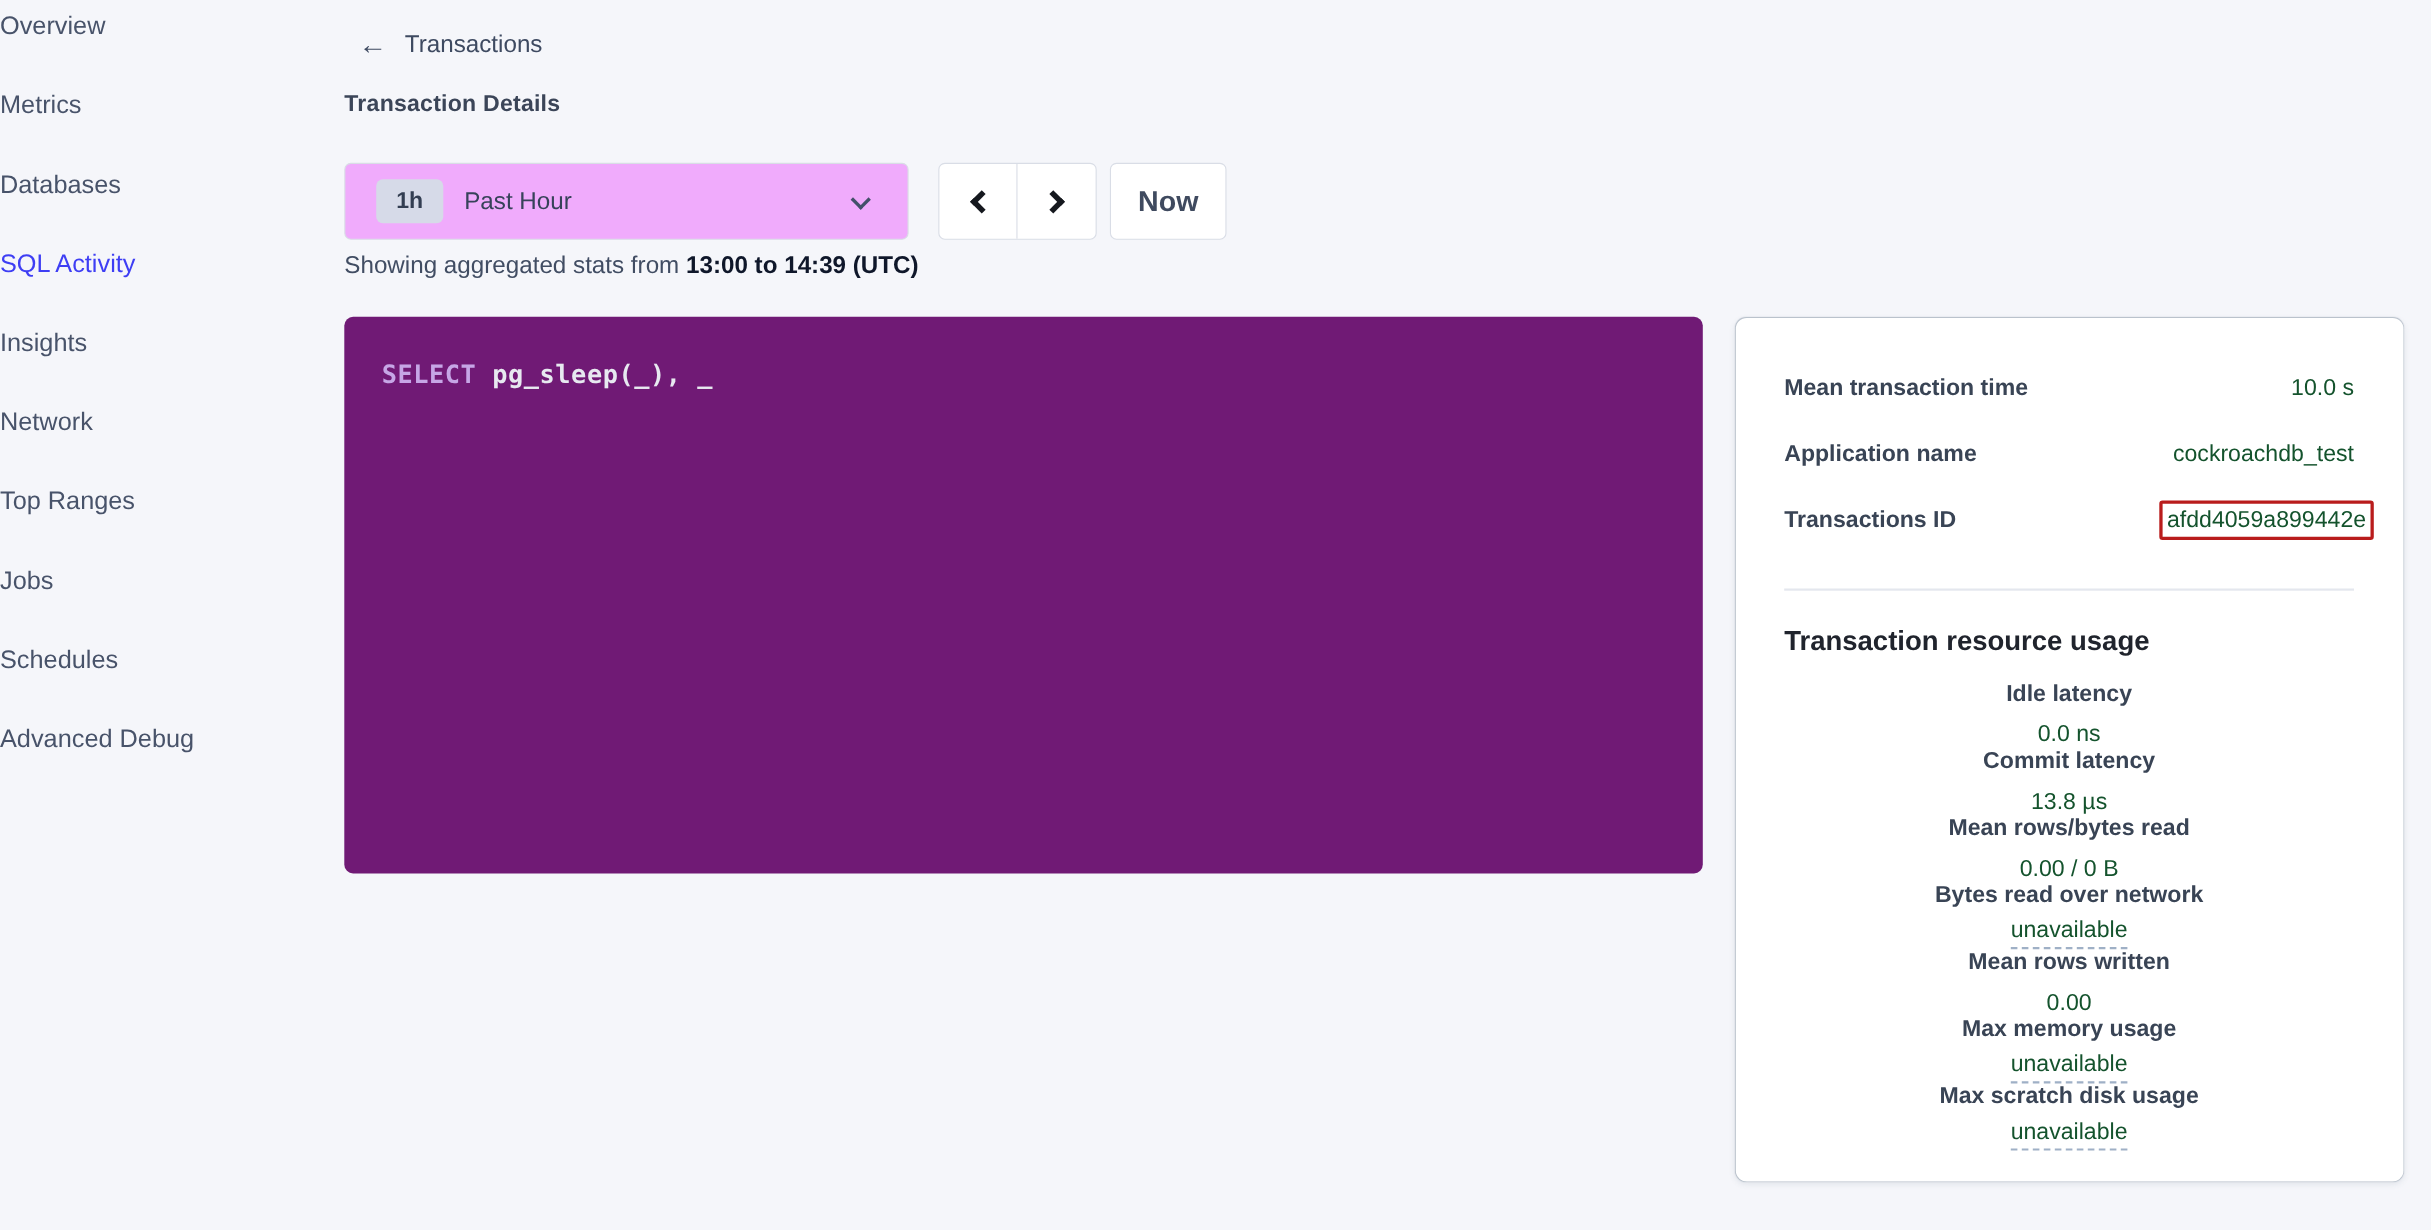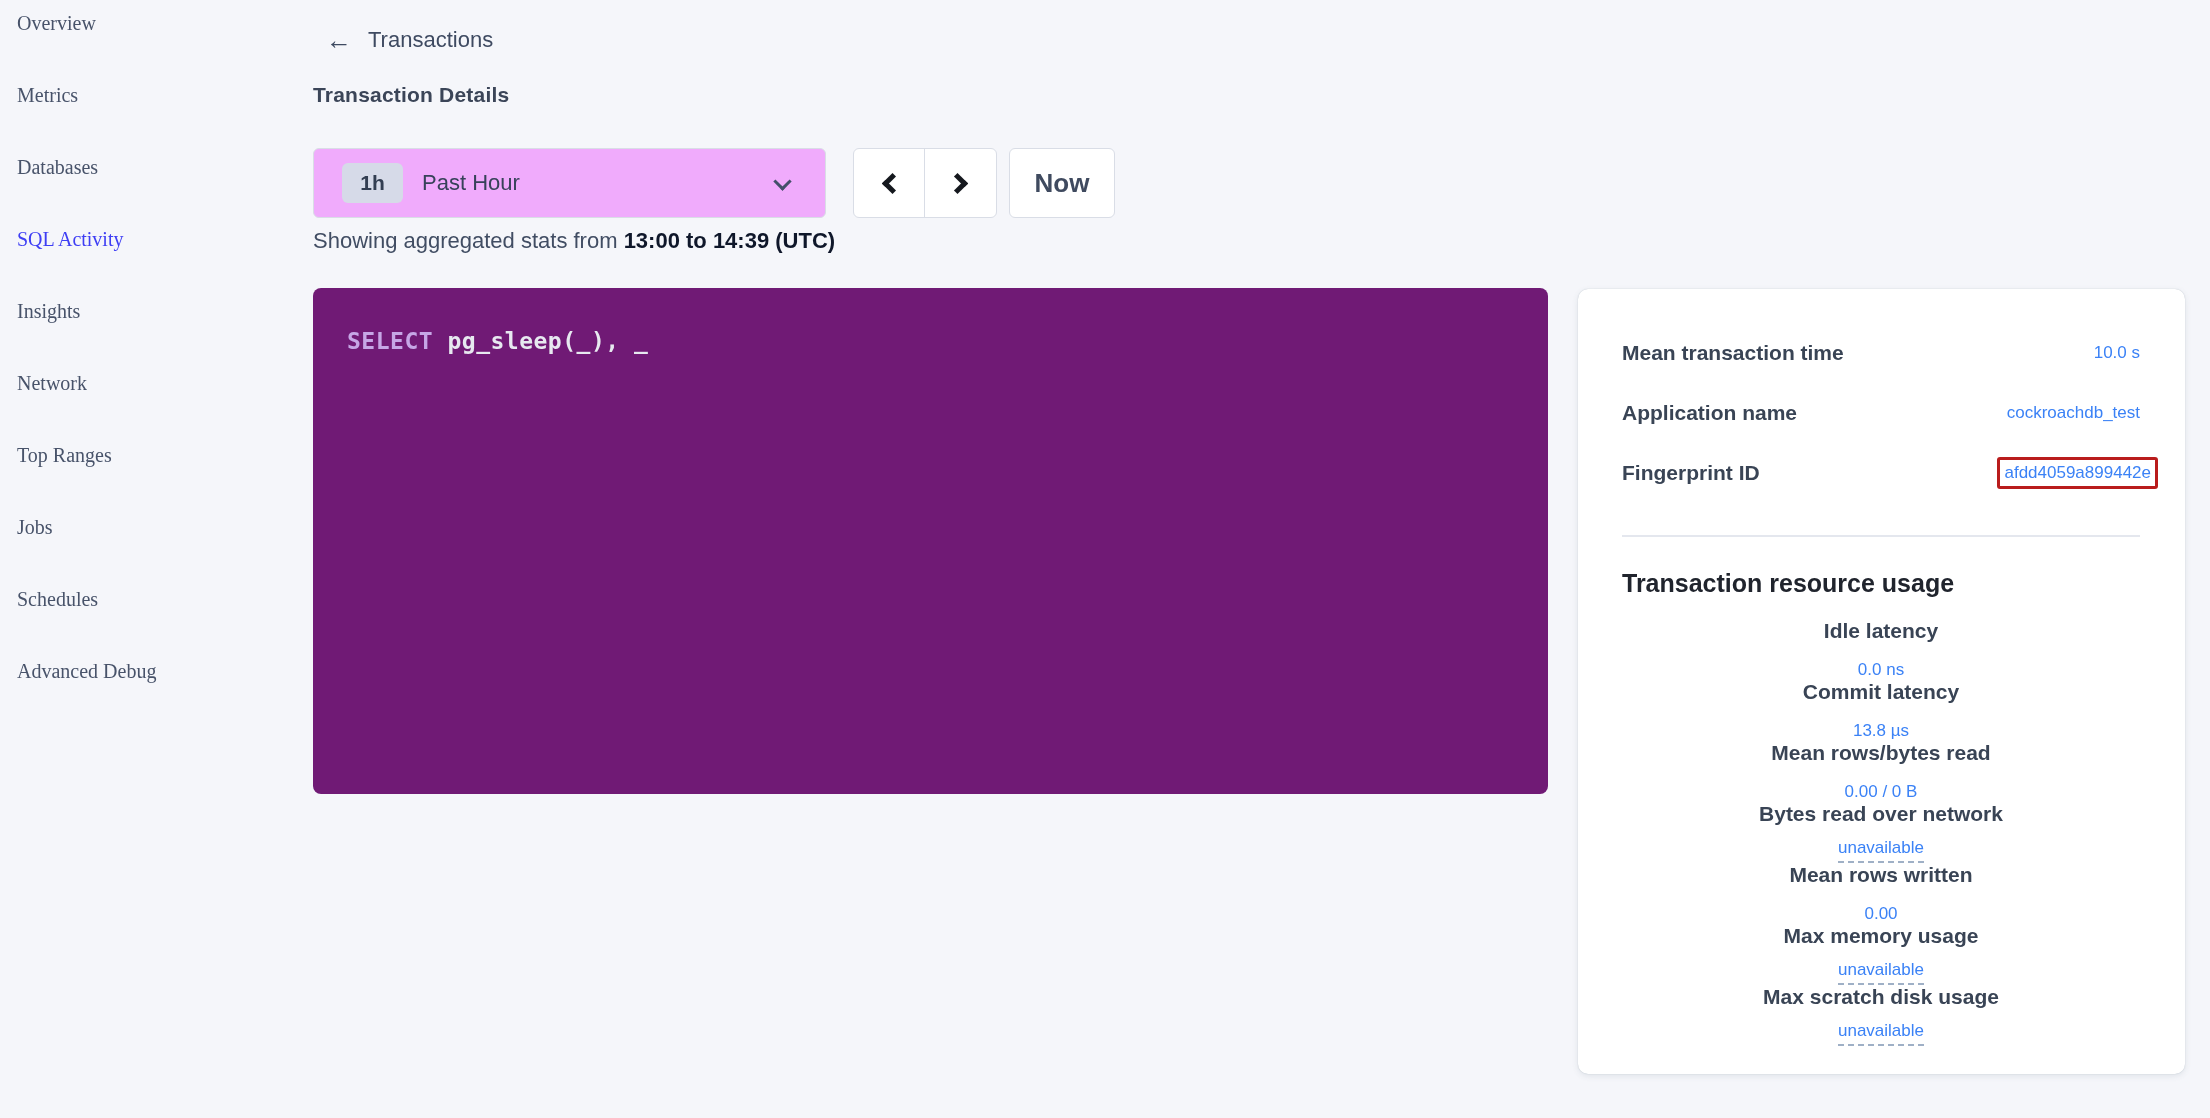--- a/index.html
+++ b/index.html
@@ -13,23 +13,22 @@
   }
 
   
   .sidebar {
     position:absolute; left:0; top:8; width:300px;
   }
   .sidebar ul { list-style:none; }
   .sidebar li {
     height:46px; margin-bottom:26px;
     display:flex; align-items:center;
-    padding-left:17px;
-    font-size:20px; color:#48536a;
-    cursor:pointer; white-space:nowrap;font-family:Liberation Serif, serif;
+    font-size:23px; color:#48536a;
+    cursor:pointer; white-space:nowrap;
   }
   .sidebar li.active { color:#3e3ef4; }
 
   
   .breadcrumb {
     position:absolute; left:326px; top:26px;
     display:flex; align-items:center; gap:16px;
     font-size:22px; color:#3e4a61; cursor:pointer;
   }
   .breadcrumb .arrow { font-size:26px; line-height:28px; color:#3e4a61; }
@@ -100,21 +99,21 @@
     position:absolute; left:1578px; top:289px; width:607px; height:785px;
     background:#fff; border-radius:10px;
     box-shadow:0 0 1px rgba(67,90,111,.35), 0 2px 6px rgba(67,90,111,.12);
     padding:34px 45px 0 44px;
   }
   .srow {
     height:60px; display:flex; align-items:center; justify-content:space-between;
   }
   .srow.r61 { height:61px;flex-direction:column; }
   .slabel { font-size:21px; font-weight:bold; color:#394455; white-space:nowrap; }
-  .svalue { font-size:17px; color:#3b82f6; white-space:nowrap; }
+  .svalue { font-size:21px; color:#14532d; white-space:nowrap; }
   .fp-box {
     display:inline-block; border:3px solid #b91c1c; border-radius:3px;
     padding:3px 4px; margin-right:-18px;
   }
   .divider { height:2px; background:#e4e7ee; margin-top:32px; }
   .section-heading {
     margin-top:28px; height:36px; display:flex; align-items:center;
     font-size:25px; font-weight:bold; color:#20242d;
   }
   .resource-rows { margin-top:18px; }
@@ -174,21 +173,21 @@
     <span class="slabel">Mean transaction time</span>
     <span class="svalue">10.0 s</span>
   </div>
 
   <div class="srow">
     <span class="slabel">Application name</span>
     <span class="svalue">cockroachdb_test</span>
   </div>
 
   <div class="srow">
-    <span class="slabel">Fingerprint ID</span>
+    <span class="slabel">Transactions ID</span>
     <span class="fp-box">
       <span class="svalue">afdd4059a899442e</span>
     </span>
   </div>
 
   <div class="divider"></div>
 
   <div class="section-heading">Transaction resource usage</div>
 
   <div class="resource-rows">

